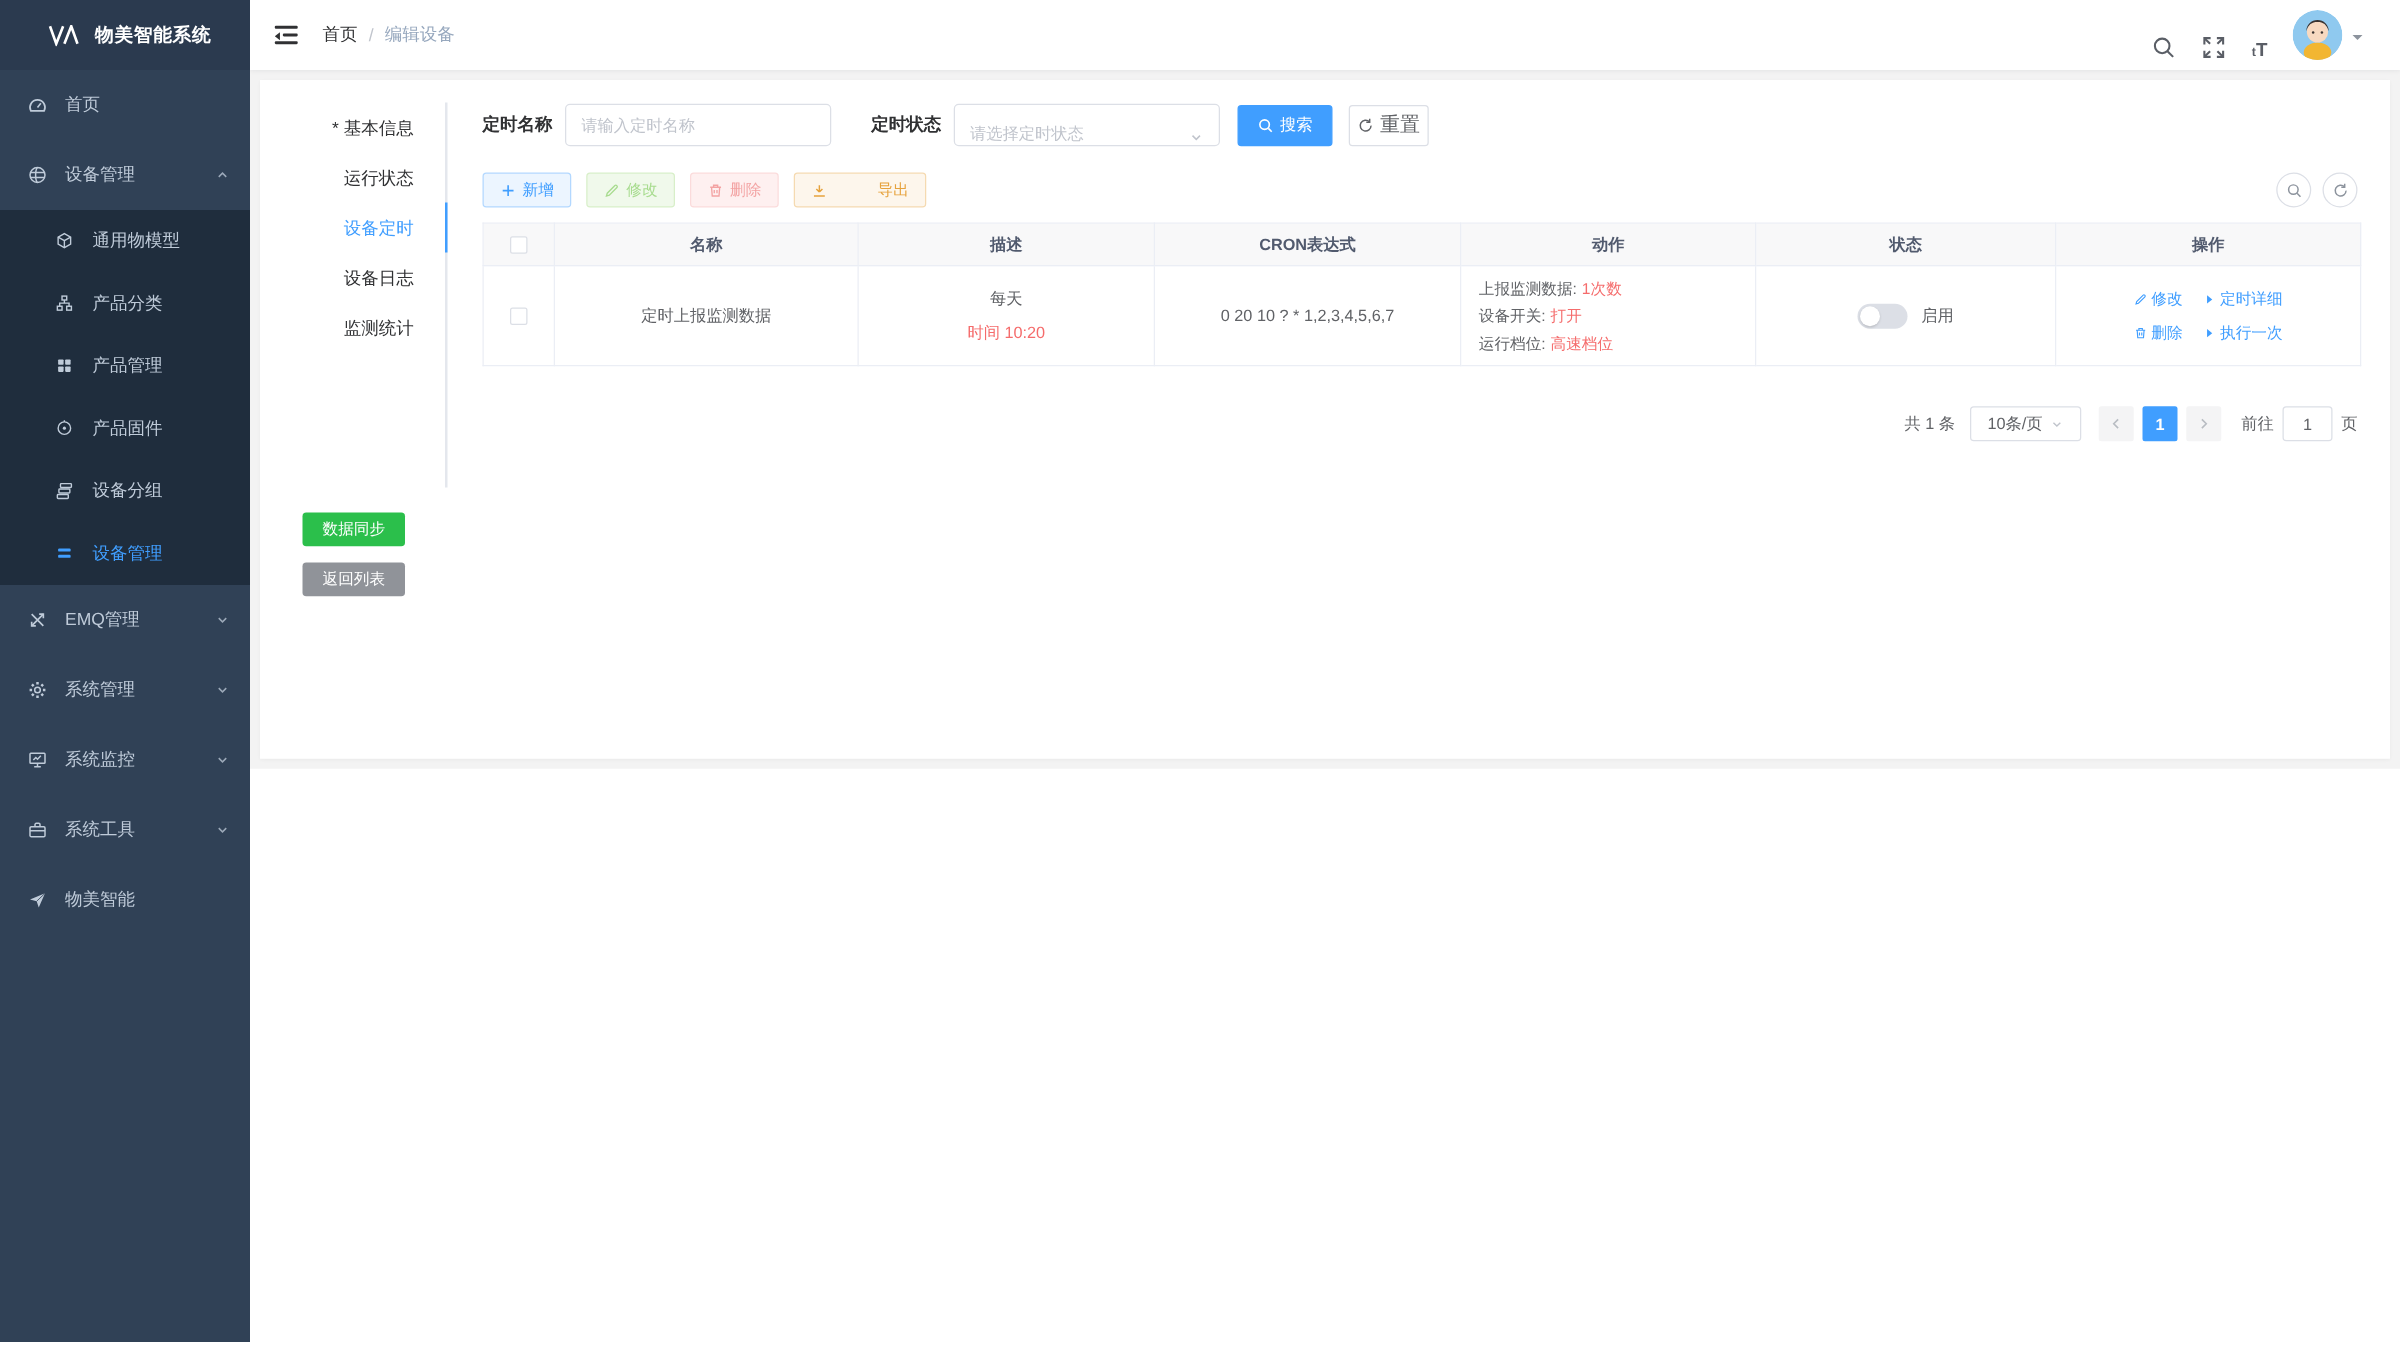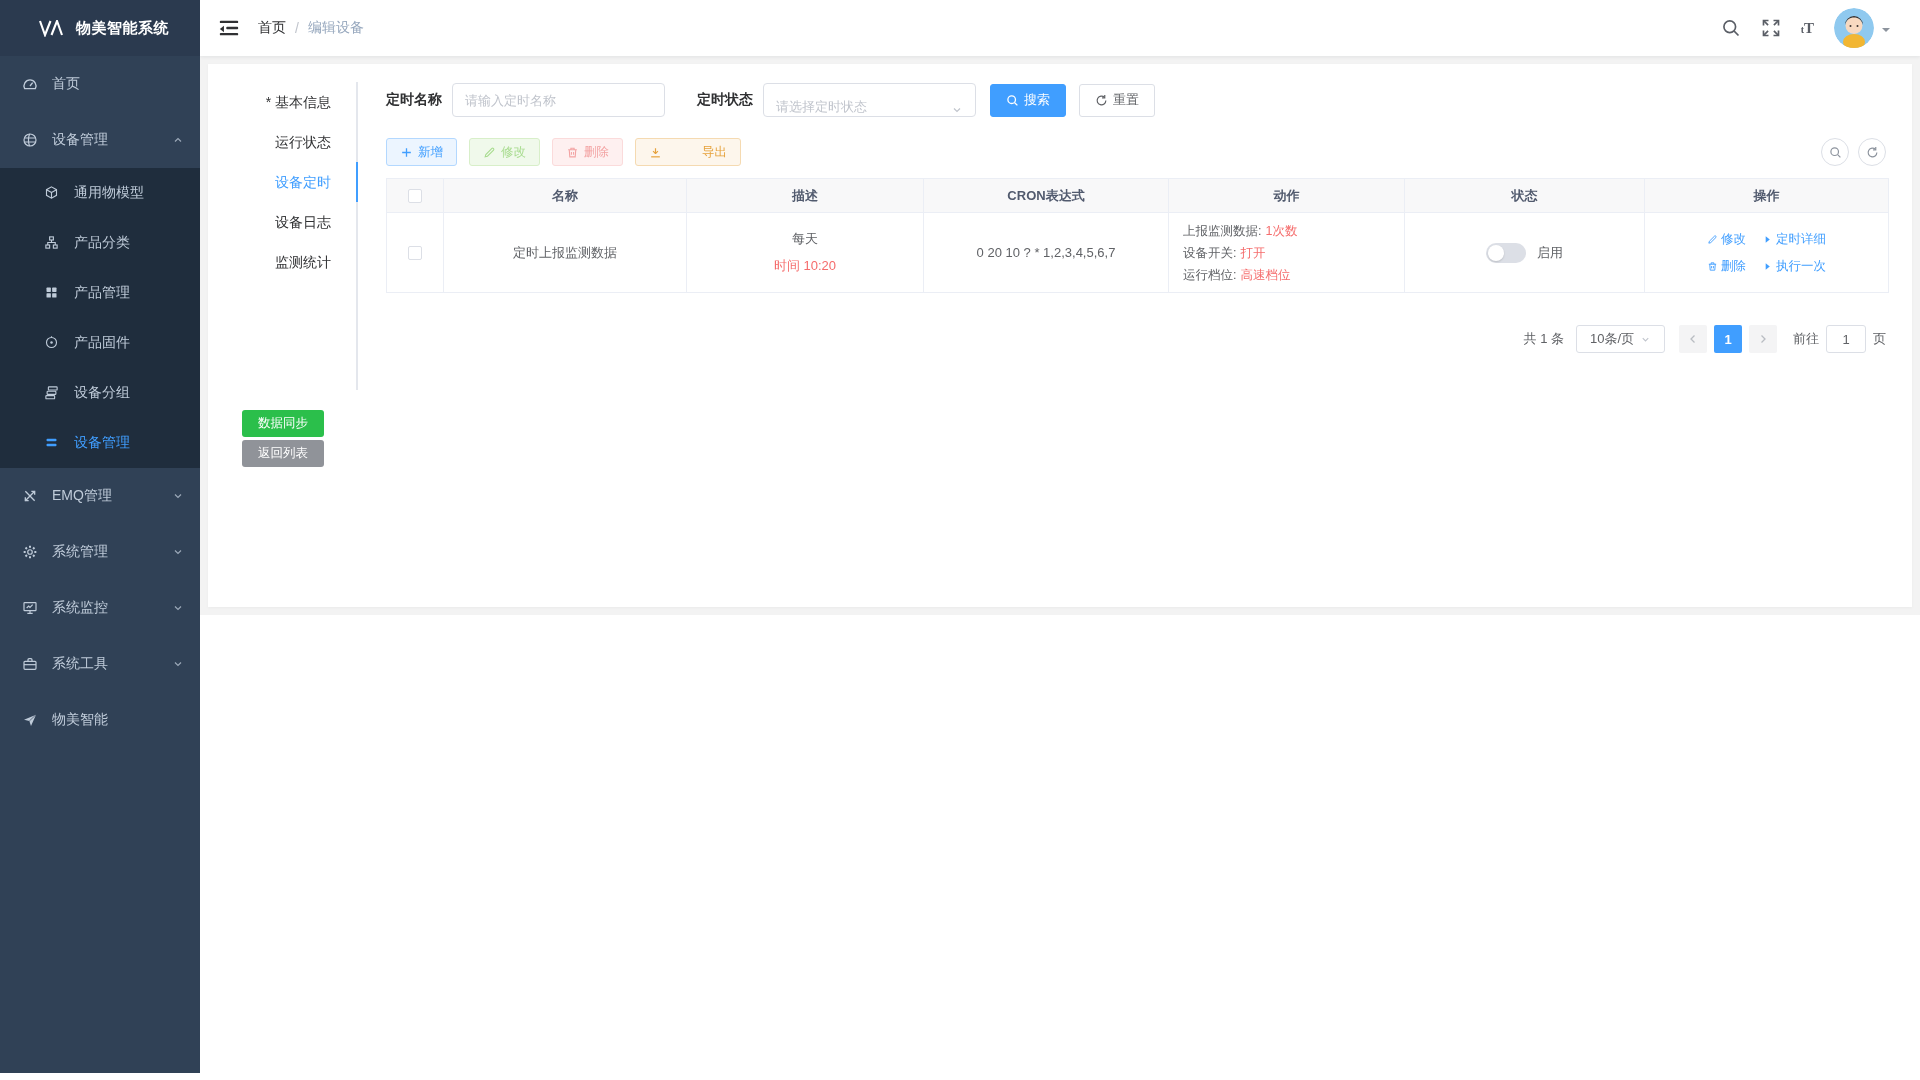--- a/index.html
+++ b/index.html
@@ -18,56 +18,56 @@
   .submenu .menu-item { height:50px; padding-left:44px; }
   .menu-item.active { color:#409eff; }
 
   
   .navbar { margin-left:200px; height:56px; background:#fff; display:flex; align-items:center; padding:0 30px 0 18px; box-shadow:0 1px 4px rgba(0,21,41,.08); position:relative; z-index:5; }
   .hamburger { width:22px; height:22px; color:#303133; cursor:pointer; }
   .breadcrumb { margin-left:18px; display:flex; align-items:center; gap:9px; font-size:14px; }
   .bc-home { color:#303133; cursor:pointer; }
   .bc-sep { color:#c0c4cc; }
   .bc-cur { color:#97a8be; }
-  .nav-tools { margin-left:auto; display:flex; align-items:center; gap:20px;font-family:Liberation Serif, serif; }
+  .nav-tools { margin-left:auto; display:flex; align-items:flex-end; gap:20px; }
   .tool-icon { width:20px; height:20px; color:#5a5e66; cursor:pointer; }
   .font-icon { color:#5a5e66; font-weight:bold; cursor:pointer; font-size:15px; line-height:1; }
   .font-icon i { font-style:normal; font-size:10px; }
   .avatar-wrap { display:flex; align-items:center; gap:8px; cursor:pointer; }
   .avatar { width:40px; height:40px; border-radius:50%; overflow:hidden; }
   .caret-down-sm { width:0; height:0; border:4px solid transparent; border-top-color:#8c939d; margin-top:8px; }
 
   
   .content { margin-left:200px; background:#f3f3f3; padding:8px; height:559px; }
   .card { background:#fff; height:100%; display:flex; box-shadow:0 1px 3px rgba(0,0,0,.04); }
 
   
   .tab-col { width:150px; flex:none; padding-top:18px; }
   .tabs-border { border-right:2px solid #e4e7ed; padding-bottom:108px; }
   .tab-item { height:40px; line-height:40px; text-align:right; padding-right:25px; color:#303133; font-size:14px; cursor:pointer; position:relative; white-space:nowrap; }
   .tab-item.active { color:#409eff; }
   .tab-item.active::after { content:""; position:absolute; right:-2px; top:0; width:2px; height:40px; background:#409eff; }
-  .side-btns { margin-top:20px; display:flex; flex-direction:column; align-items:center; gap:3px; }
+  .side-btns { margin-top:20px; display:flex; flex-direction:column; align-items:center; gap:13px; }
   .btn-sync { width:82px; height:27px; border:none; border-radius:3px; background:#2bbf4b; color:#fff; font-size:12.5px; cursor:pointer; font-family:inherit; }
   .btn-back { width:82px; height:27px; border:none; border-radius:3px; background:#909399; color:#fff; font-size:12.5px; cursor:pointer; font-family:inherit; }
 
   
   .pane { flex:1; padding:18px 26px 0 28px; min-width:0; }
 
   .filter-row { display:flex; align-items:center; height:36px; margin-bottom:20px; }
   .f-label { font-weight:bold; color:#303133; margin-right:10px; white-space:nowrap; }
   .f-input, .f-select { width:213px; height:34px; border:1px solid #dcdfe6; border-radius:4px; padding:0 12px; font-size:13px; color:#606266; background:#fff; font-family:inherit; }
   .f-input::placeholder { color:#c0c4cc; }
   .f-select { display:flex; align-items:flex-end; justify-content:space-between; cursor:pointer; }
   .f-select .ph { color:#c0c4cc; }
   .f-select .chev { width:12px; height:12px; color:#c0c4cc; }
   .gap30 { width:32px; }
   .btn { display:inline-flex; align-items:center; justify-content:center; gap:5px; border-radius:3px; cursor:pointer; font-family:inherit; white-space:nowrap; }
   .btn-search { margin-left:14px; width:76px; height:33px; background:#409eff; border:1px solid #409eff; color:#fff; font-size:13px; }
-  .btn-reset { margin-left:13px; width:76px; height:33px; background:#fff; border:1px solid #dcdfe6; color:#606266; font-size:13px; }
+  .btn-reset { margin-left:13px; width:64px; height:33px; background:#fff; border:1px solid #dcdfe6; color:#606266; font-size:16px; }
   .bicon { width:13px; height:13px; }
 
   .toolbar-row { display:flex; align-items:center; gap:12px; margin-bottom:12px; }
   .mini-btn { height:28px; padding:0 13px; font-size:12.5px; border-radius:3px; }
   .mb-add { color:#409eff; background:#ecf5ff; border:1px solid #b3d8ff; }
   .mb-edit { color:#a8dc8f; background:#f0f9eb; border:1px solid #d8efc9; cursor:not-allowed; }
   .mb-del { color:#f3a3a3; background:#fef0f0; border:1px solid #fbdbdb; cursor:not-allowed; }
   .mb-exp { color:#e6a23c; background:#fdf6ec; border:1px solid #f5dab1;gap:40px; }
   .tool-circles { margin-left:auto; display:flex; gap:9px; }
   .circle-btn { width:28px; height:28px; border:1px solid #dcdfe6; border-radius:50%; background:#fff; color:#8c939d; display:flex; align-items:center; justify-content:center; cursor:pointer; }

